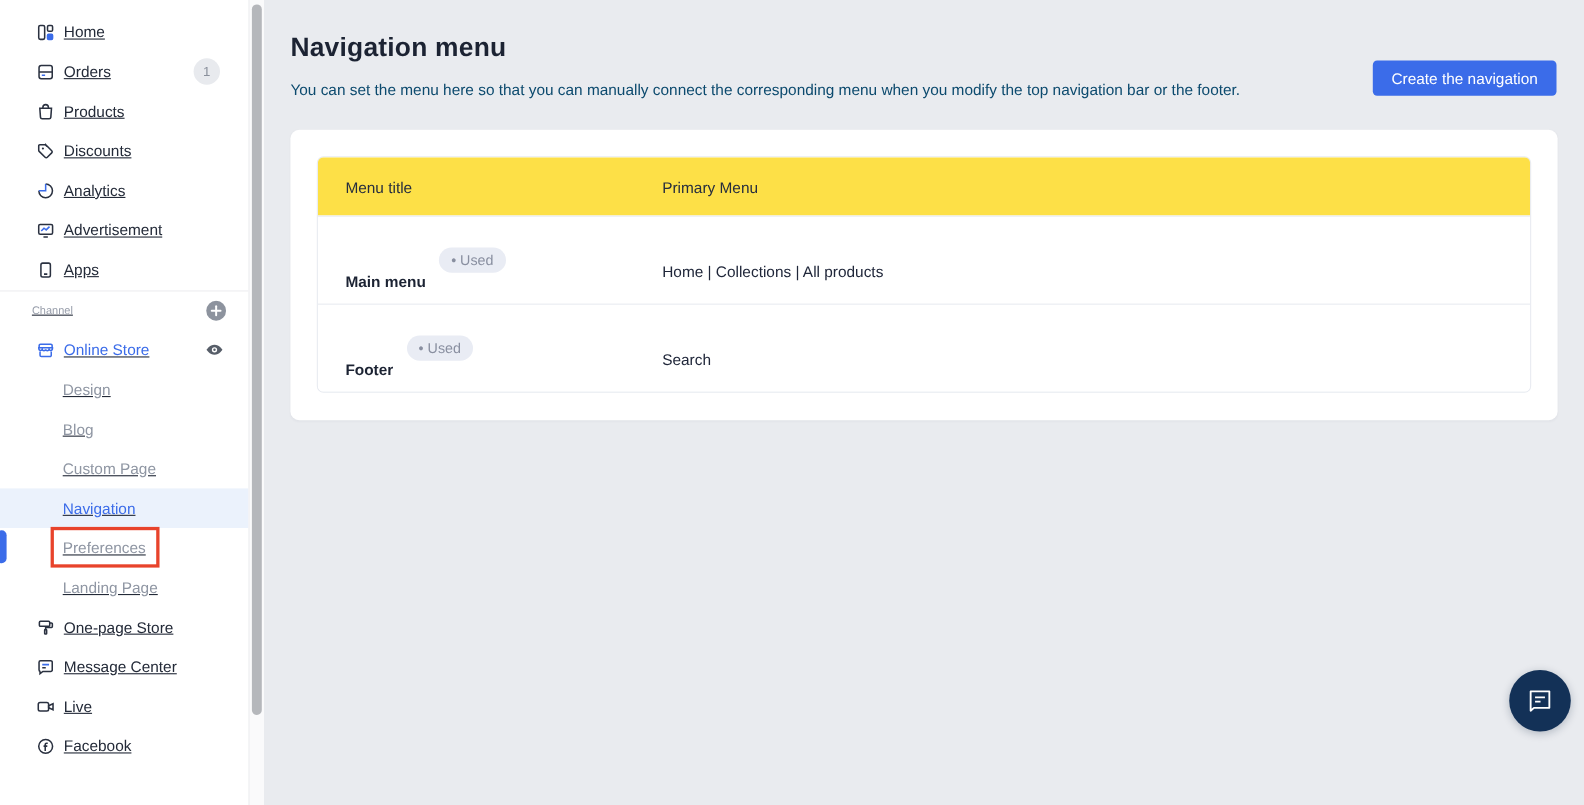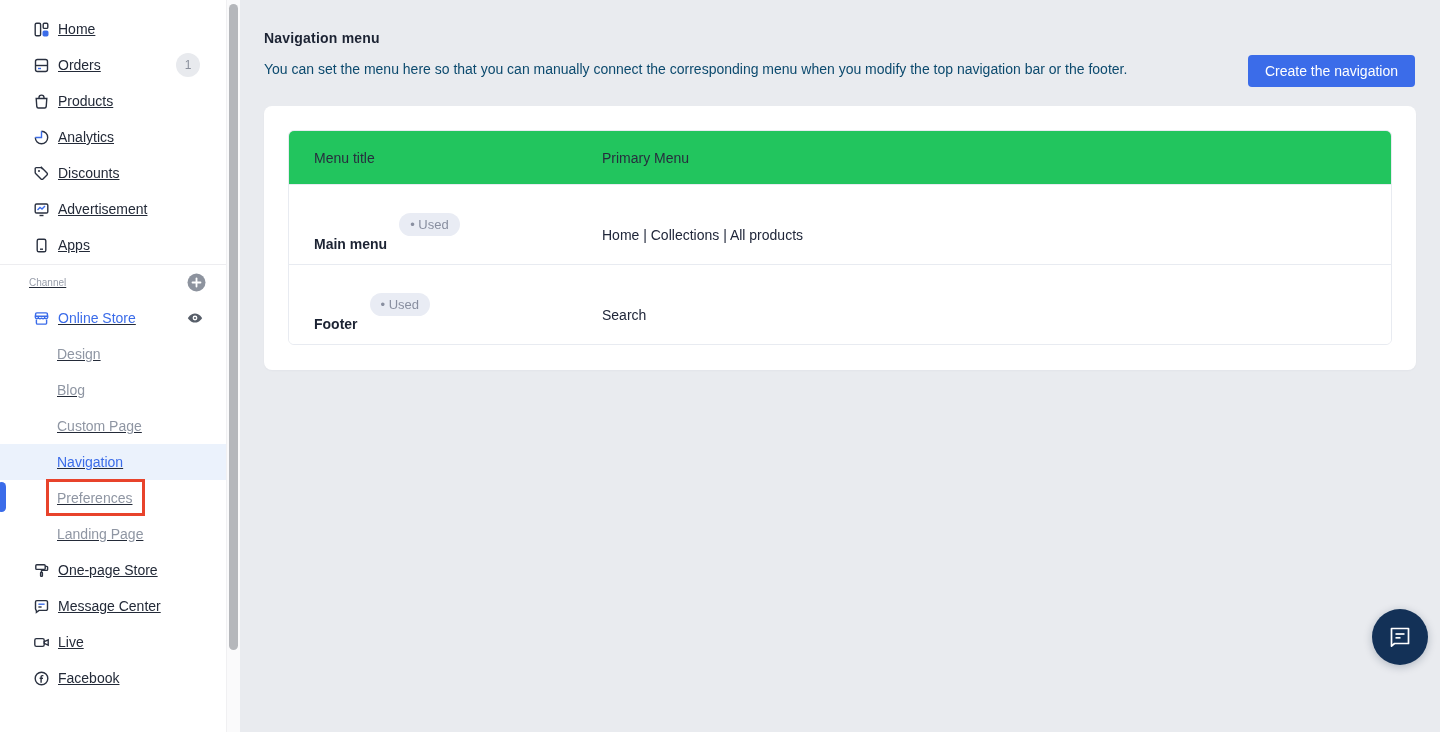--- a/index.html
+++ b/index.html
@@ -56,34 +56,34 @@
   
   .scroll-strip { width:14px; flex:0 0 14px; background:#fafafb; position:relative; border-left:1px solid #f0f0f2; }
   .scroll-thumb {
     position:absolute; left:2px; top:4px; width:9px; height:646px;
     border-radius:5px; background:#b5b7bb; cursor:pointer;
   }
 
   
   .main { flex:1; position:relative; background:#e9ebef; padding:0 24px; }
   .page-header { position:relative; padding-top:30px; }
-  .page-title { font-size:14px; font-weight:700; color:#1c2333; letter-spacing:.2px; }
+  .page-title { font-size:24px; font-weight:700; color:#1c2333; letter-spacing:.2px; }
   .page-desc { margin-top:15px; font-size:14px; color:#0c4a6e; }
   .create-btn {
     position:absolute; top:55px; right:1px; height:32px; padding:0 17px;
     background:#3b6ce9; color:#ffffff; font-size:14px; border:none;
     border-radius:4px; cursor:pointer; font-family:inherit;
   }
   .card {
     margin-top:29px; background:#ffffff; border-radius:8px; padding:24px;
     height:264px; box-shadow:0 1px 2px rgba(20,30,60,.03);
   }
   .menu-table { border:1px solid #e8ebf1; border-radius:6px; overflow:hidden; }
   .t-row { display:flex; }
-  .t-head { background:#22c55e; height:53px; }
+  .t-head { background:#fde047; height:53px; }
   .t-head .t-cell { font-weight:500; color:#272e3e; display:flex; align-items:center; }
   .t-body-row { height:80px; border-top:1px solid #e8ebf1; background:#ffffff; }
   .t-cell { font-size:14px; display:flex; align-items:center; }
   .cell-title { width:313px; flex:0 0 313px; padding-left:25px; }
   .cell-menu { flex:1; padding-left:0; }
   .row-title { font-weight:700; color:#1c2333;margin-top:38px; }
   .used-badge {
     margin-left:12px; background:#e9ecf4; color:#898fa0; font-size:13px;
     padding:4px 11px; border-radius:13px; white-space:nowrap;
   }
@@ -135,35 +135,35 @@
           <path d="M6 5.2V4.6a2.5 2.5 0 0 1 5 0v.6"></path>
         </svg>
       </span>
       <span class="label">Products</span>
     </div>
 
 
     <div class="nav-item">
       <span class="icon">
         <svg viewBox="0 0 17 17" fill="none" stroke="currentColor" stroke-width="1.4">
+          <path d="M8.6 2.6L14 8a1.4 1.4 0 0 1 0 2l-4 4a1.4 1.4 0 0 1-2 0L2.6 8.6a1.4 1.4 0 0 1-.4-1V3.6a1 1 0 0 1 1-1h4.4a1.4 1.4 0 0 1 1 .4z"></path>
+          <circle cx="6" cy="6" r="1" fill="currentColor" stroke="none"></circle>
+        </svg>
+      </span>
+      <span class="label">Discounts</span>
+    </div>
+
+    <div class="nav-item">
+      <span class="icon">
+        <svg viewBox="0 0 17 17" fill="none" stroke="currentColor" stroke-width="1.4">
           <path d="M8.5 2.3a6.2 6.2 0 1 1-6.2 6.2"></path>
           <path d="M8.5 2.3v6.2H2.3" stroke="#3b6ce9"></path>
         </svg>
       </span>
       <span class="label">Analytics</span>
-    </div>
-
-    <div class="nav-item">
-      <span class="icon">
-        <svg viewBox="0 0 17 17" fill="none" stroke="currentColor" stroke-width="1.4">
-          <path d="M8.6 2.6L14 8a1.4 1.4 0 0 1 0 2l-4 4a1.4 1.4 0 0 1-2 0L2.6 8.6a1.4 1.4 0 0 1-.4-1V3.6a1 1 0 0 1 1-1h4.4a1.4 1.4 0 0 1 1 .4z"></path>
-          <circle cx="6" cy="6" r="1" fill="currentColor" stroke="none"></circle>
-        </svg>
-      </span>
-      <span class="label">Discounts</span>
     </div>
 
     <div class="nav-item">
       <span class="icon">
         <svg viewBox="0 0 17 17" fill="none" stroke="currentColor" stroke-width="1.4">
           <rect x="2.2" y="3" width="12.6" height="9" rx="1.3"></rect>
           <path d="M4.5 9l2.5-2.5 2 1.5 3-3" stroke="#3b6ce9"></path>
           <line x1="6.5" y1="14.5" x2="10.5" y2="14.5"></line>
         </svg>
       </span>

